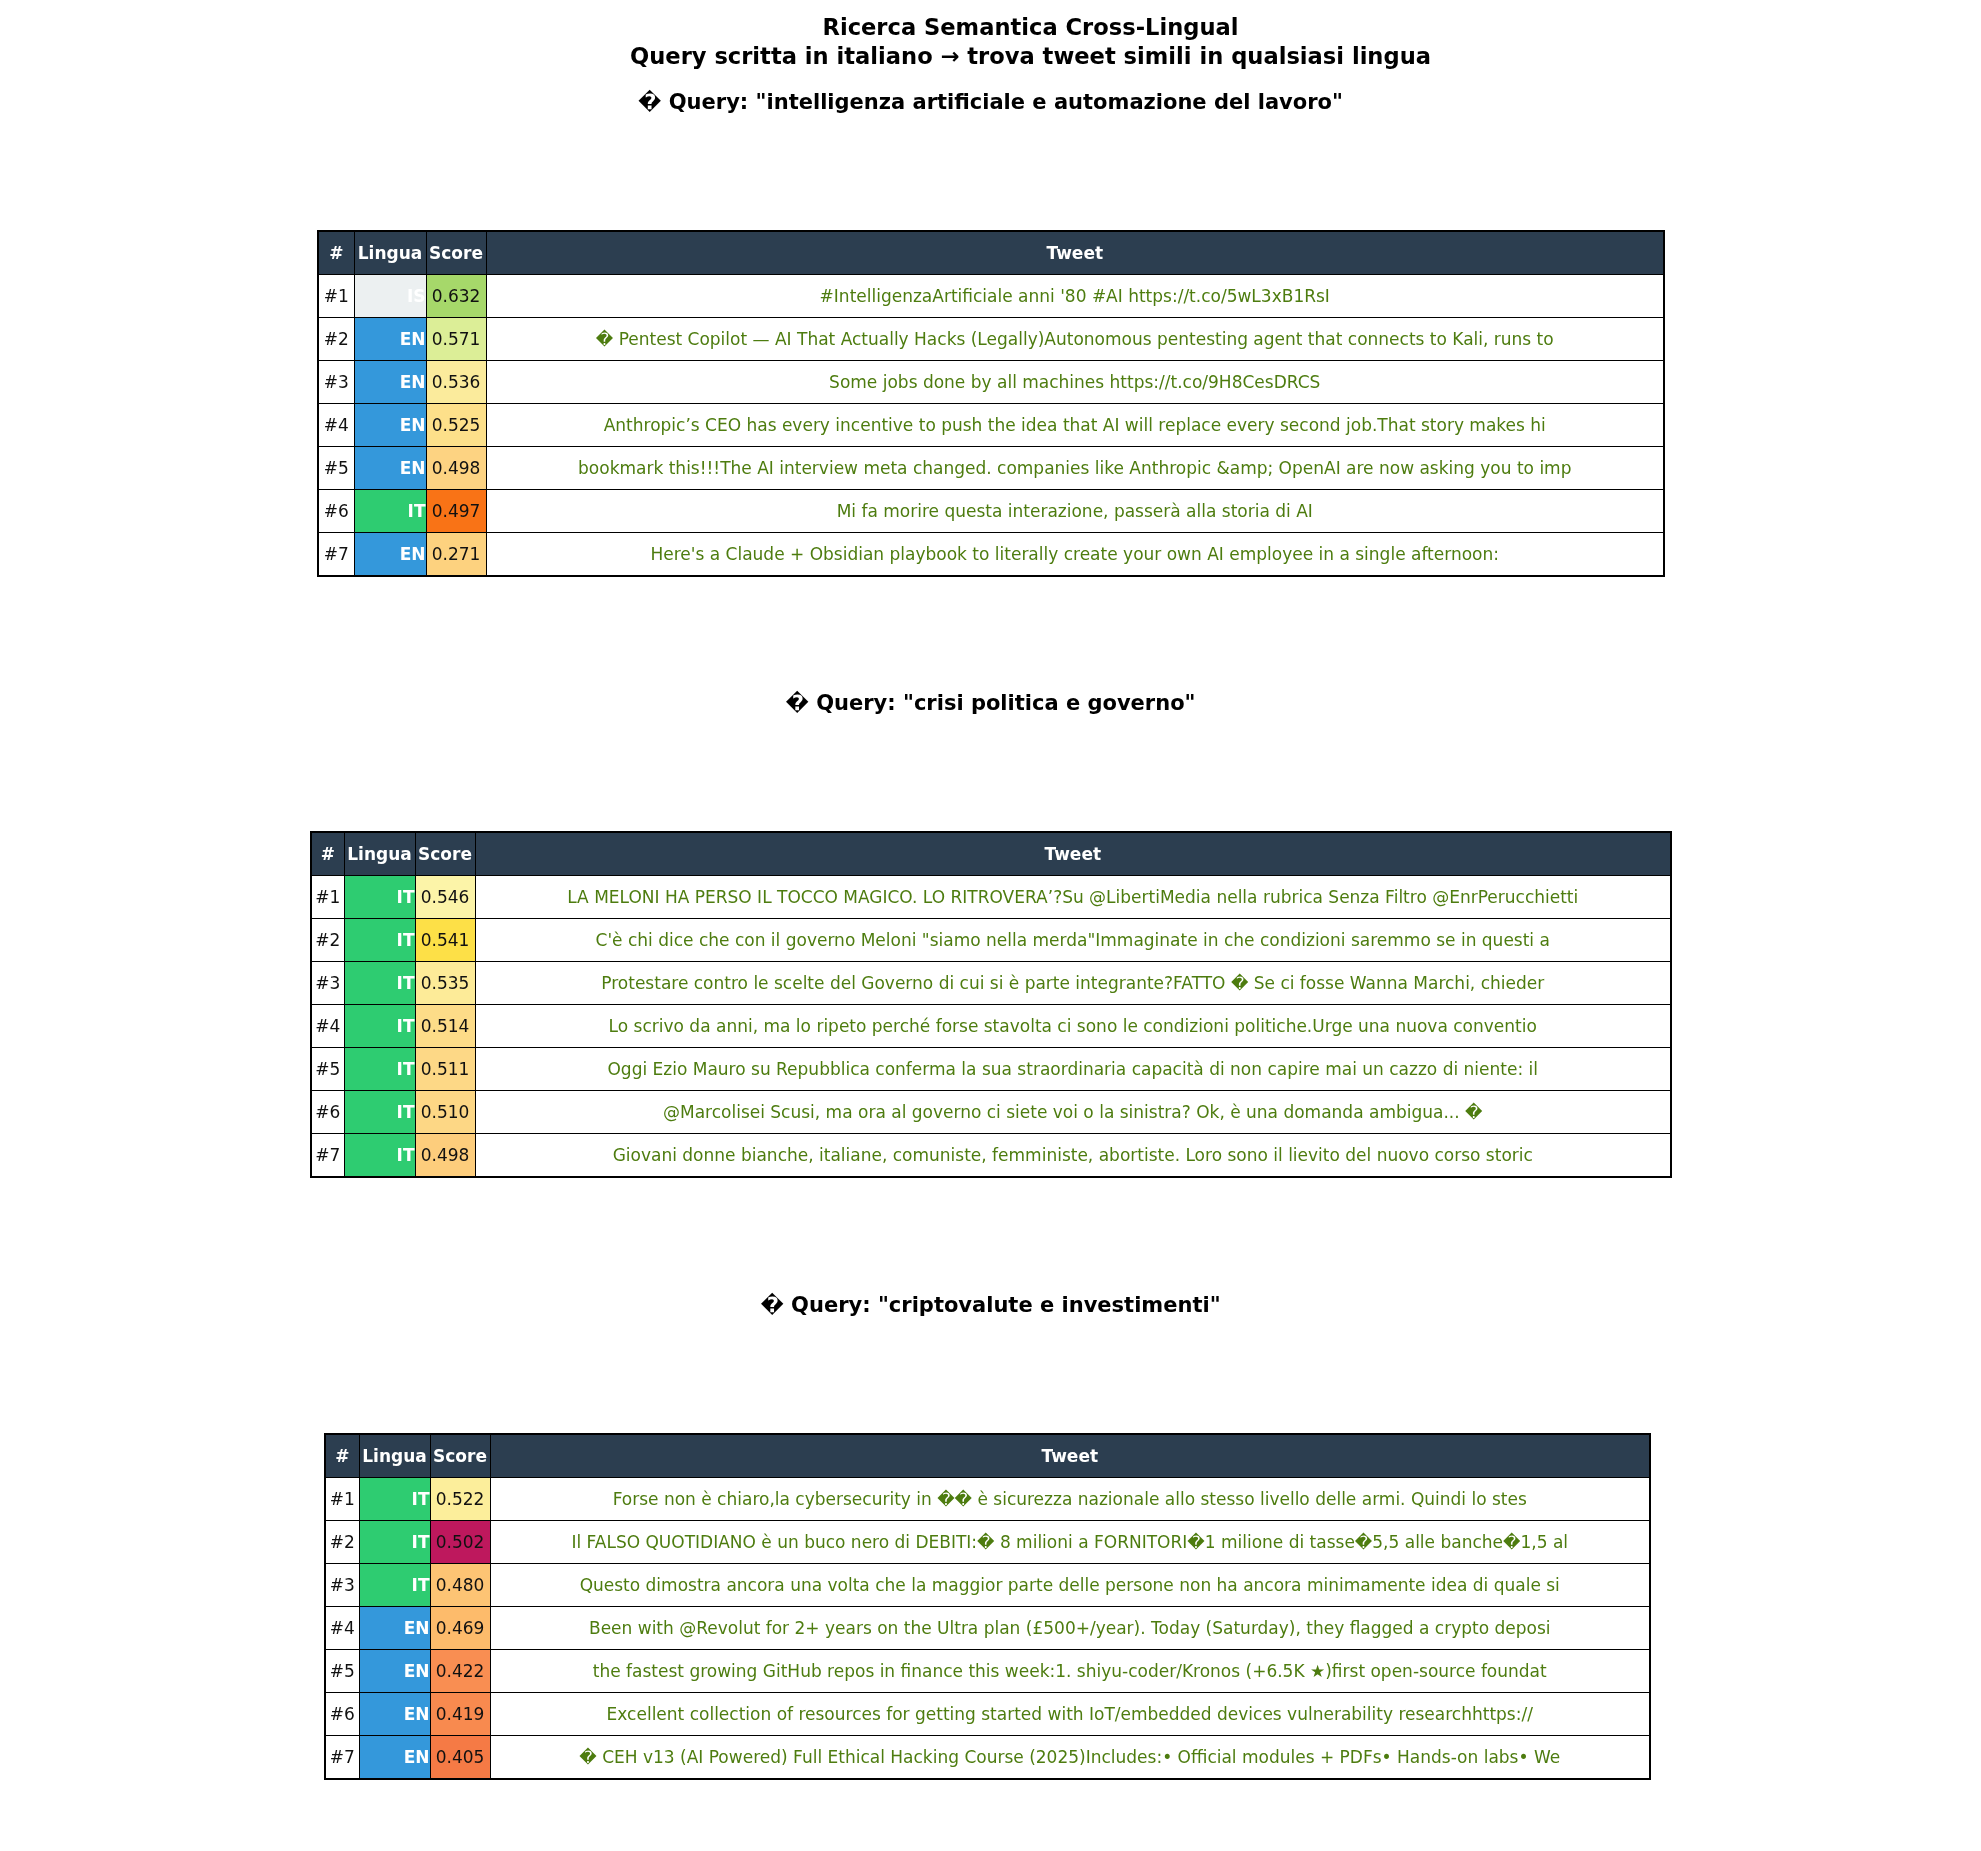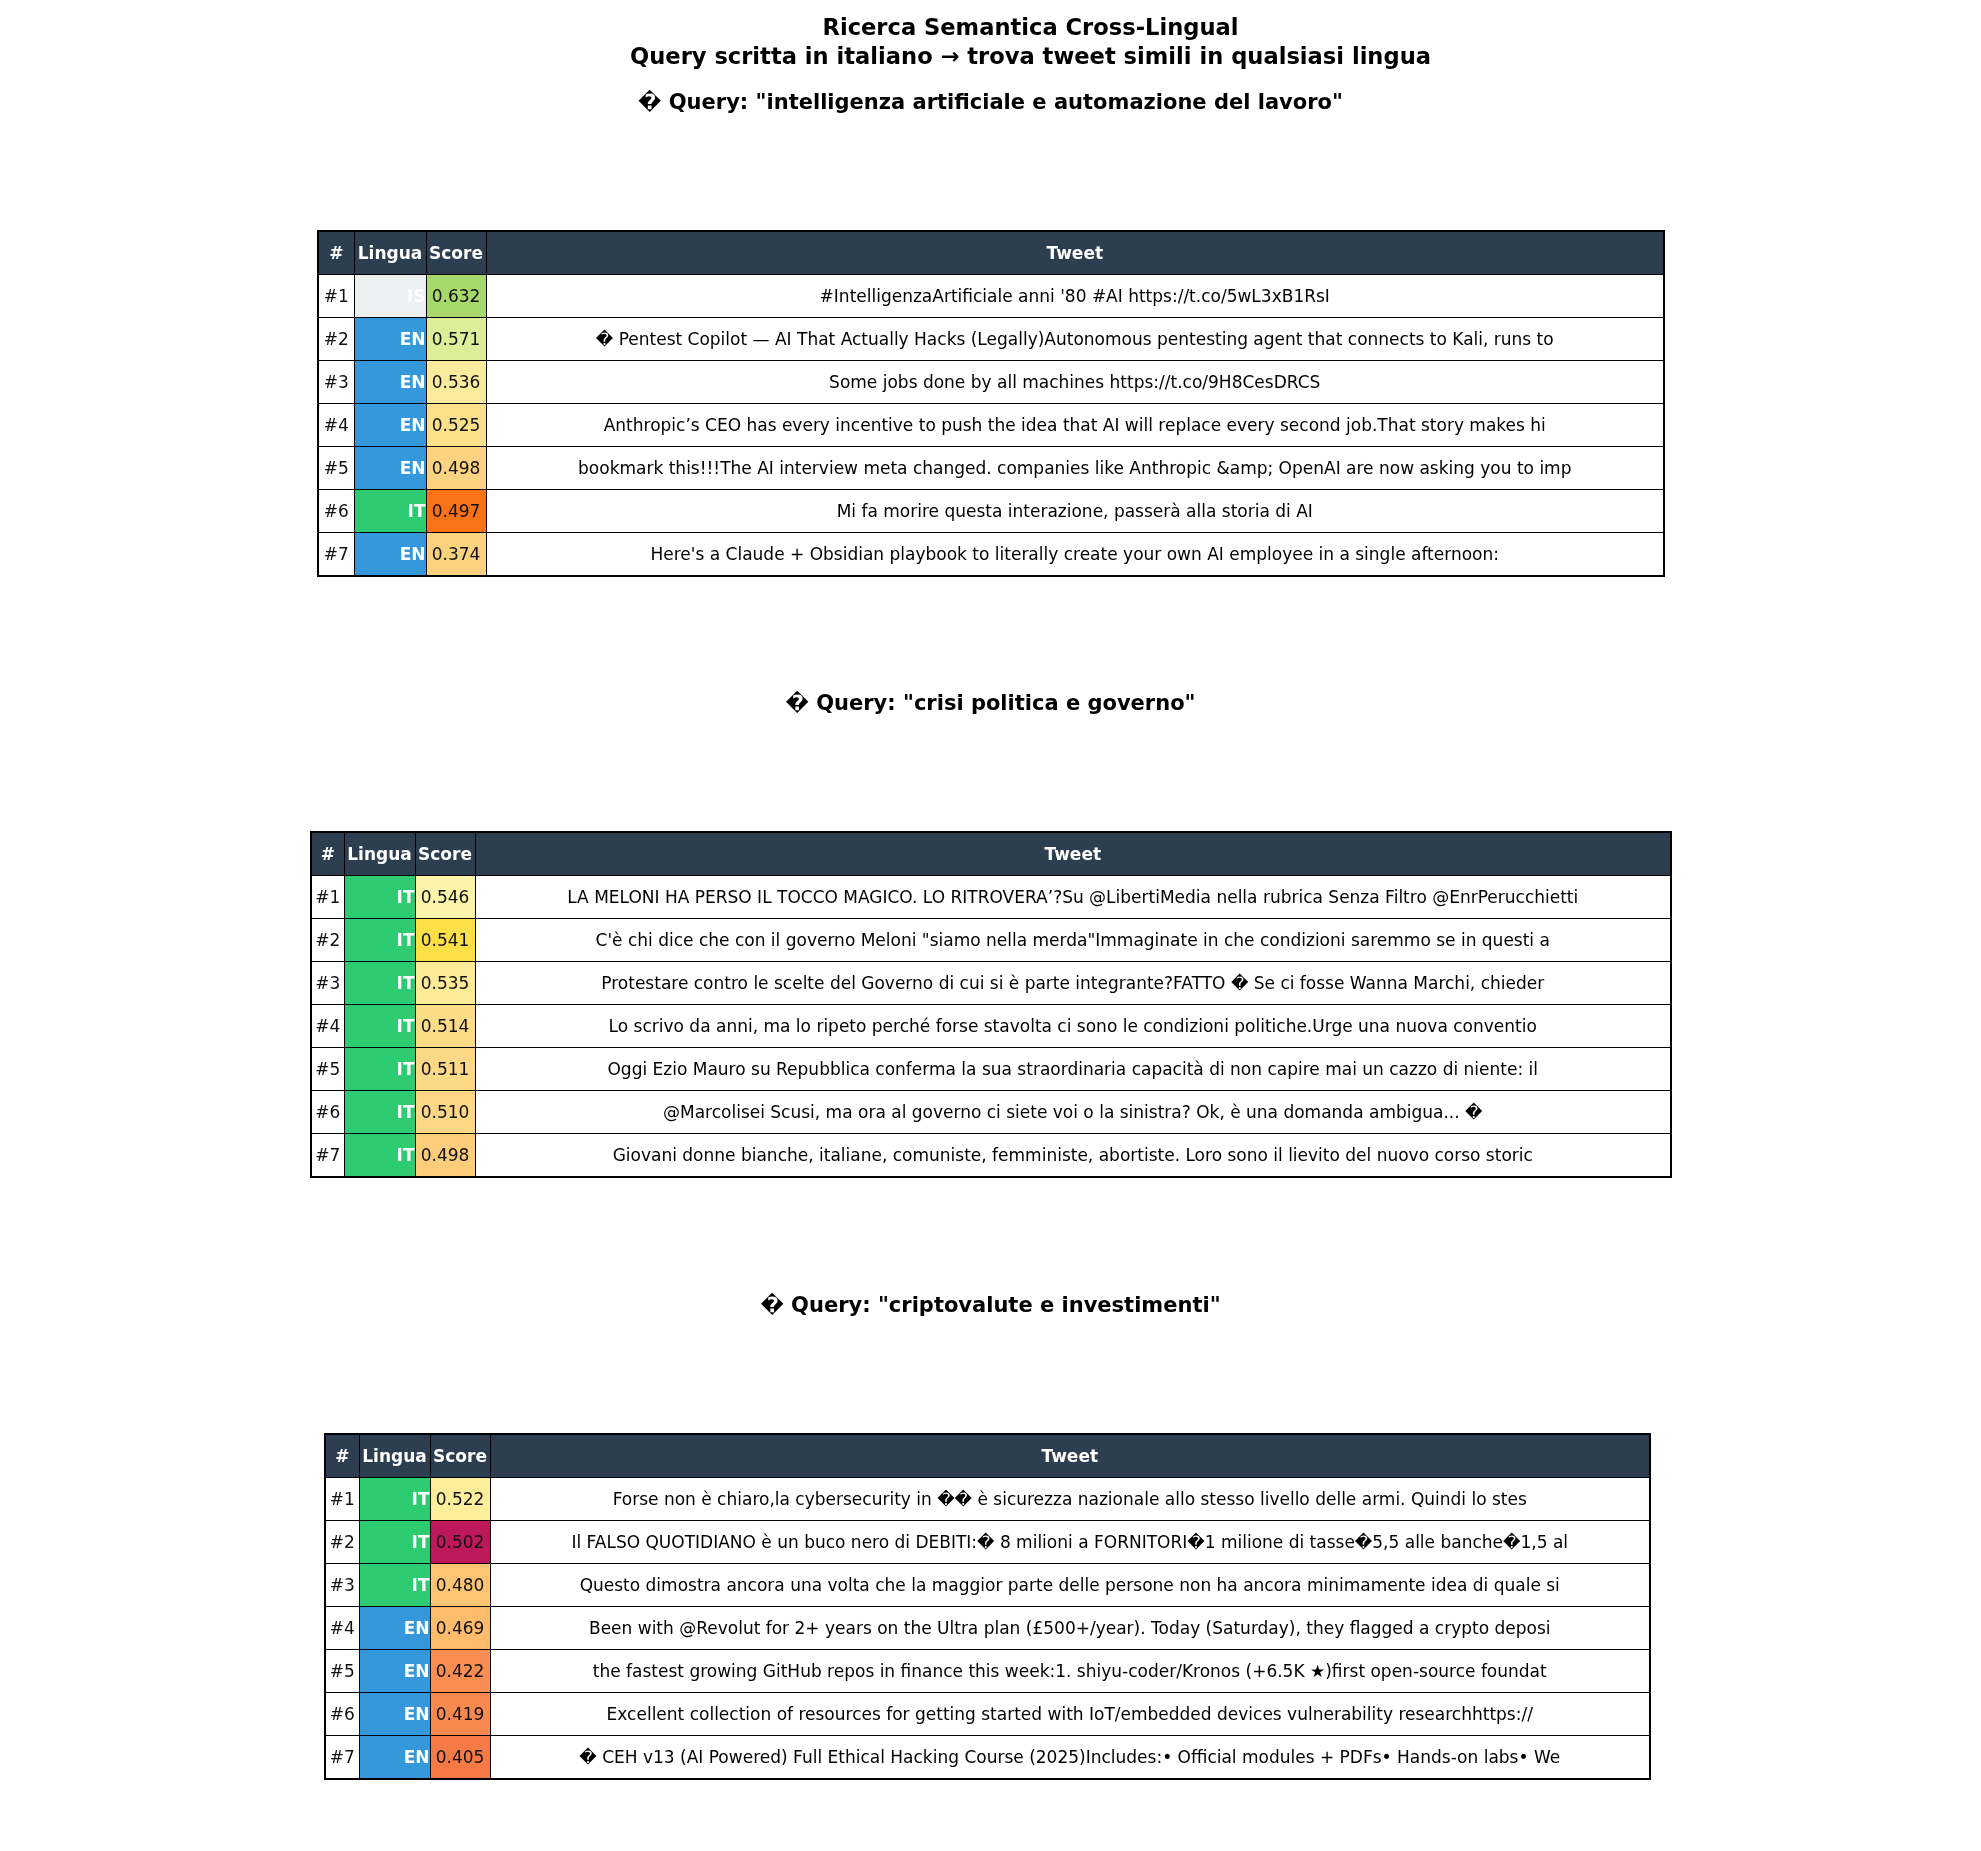--- a/index.html
+++ b/index.html
@@ -81,21 +81,21 @@
     font-weight: bold;
     font-size: 17px;
   }
   td.c-score {
     text-align: center;
     color: #111111;
     font-size: 17px;
   }
   td.c-tweet {
     text-align: center;
-    color: #000000;
+    color: #4d7c0f;
     font-size: 17px;
     font-weight: normal;
     white-space: nowrap;
     overflow: hidden;
   }
 </style>
 </head>
 <body>
 
 <div class="page">
@@ -156,21 +156,21 @@
         </tr>
         <tr>
           <td class="c-rank">#6</td>
           <td class="c-lang" style="background:#2ecc71">IT</td>
           <td class="c-score" style="background:#f97316">0.497</td>
           <td class="c-tweet">Mi fa morire questa interazione, passerà alla storia di AI</td>
         </tr>
         <tr>
           <td class="c-rank">#7</td>
           <td class="c-lang" style="background:#3498db">EN</td>
-          <td class="c-score" style="background:#fdd27f">0.374</td>
+          <td class="c-score" style="background:#fdd27f">0.271</td>
           <td class="c-tweet">Here's a Claude + Obsidian playbook to literally create your own AI employee in a single afternoon:</td>
         </tr>
       </tbody>
     </table>
   </div>
 
   <div class="query-heading" style="position:absolute; left:0; top:690px; width:1981px;">� Query: "crisi politica e governo"</div>
 
   <div class="table-block" style="left:310px; top:831px;">
     <table class="rank-table">

